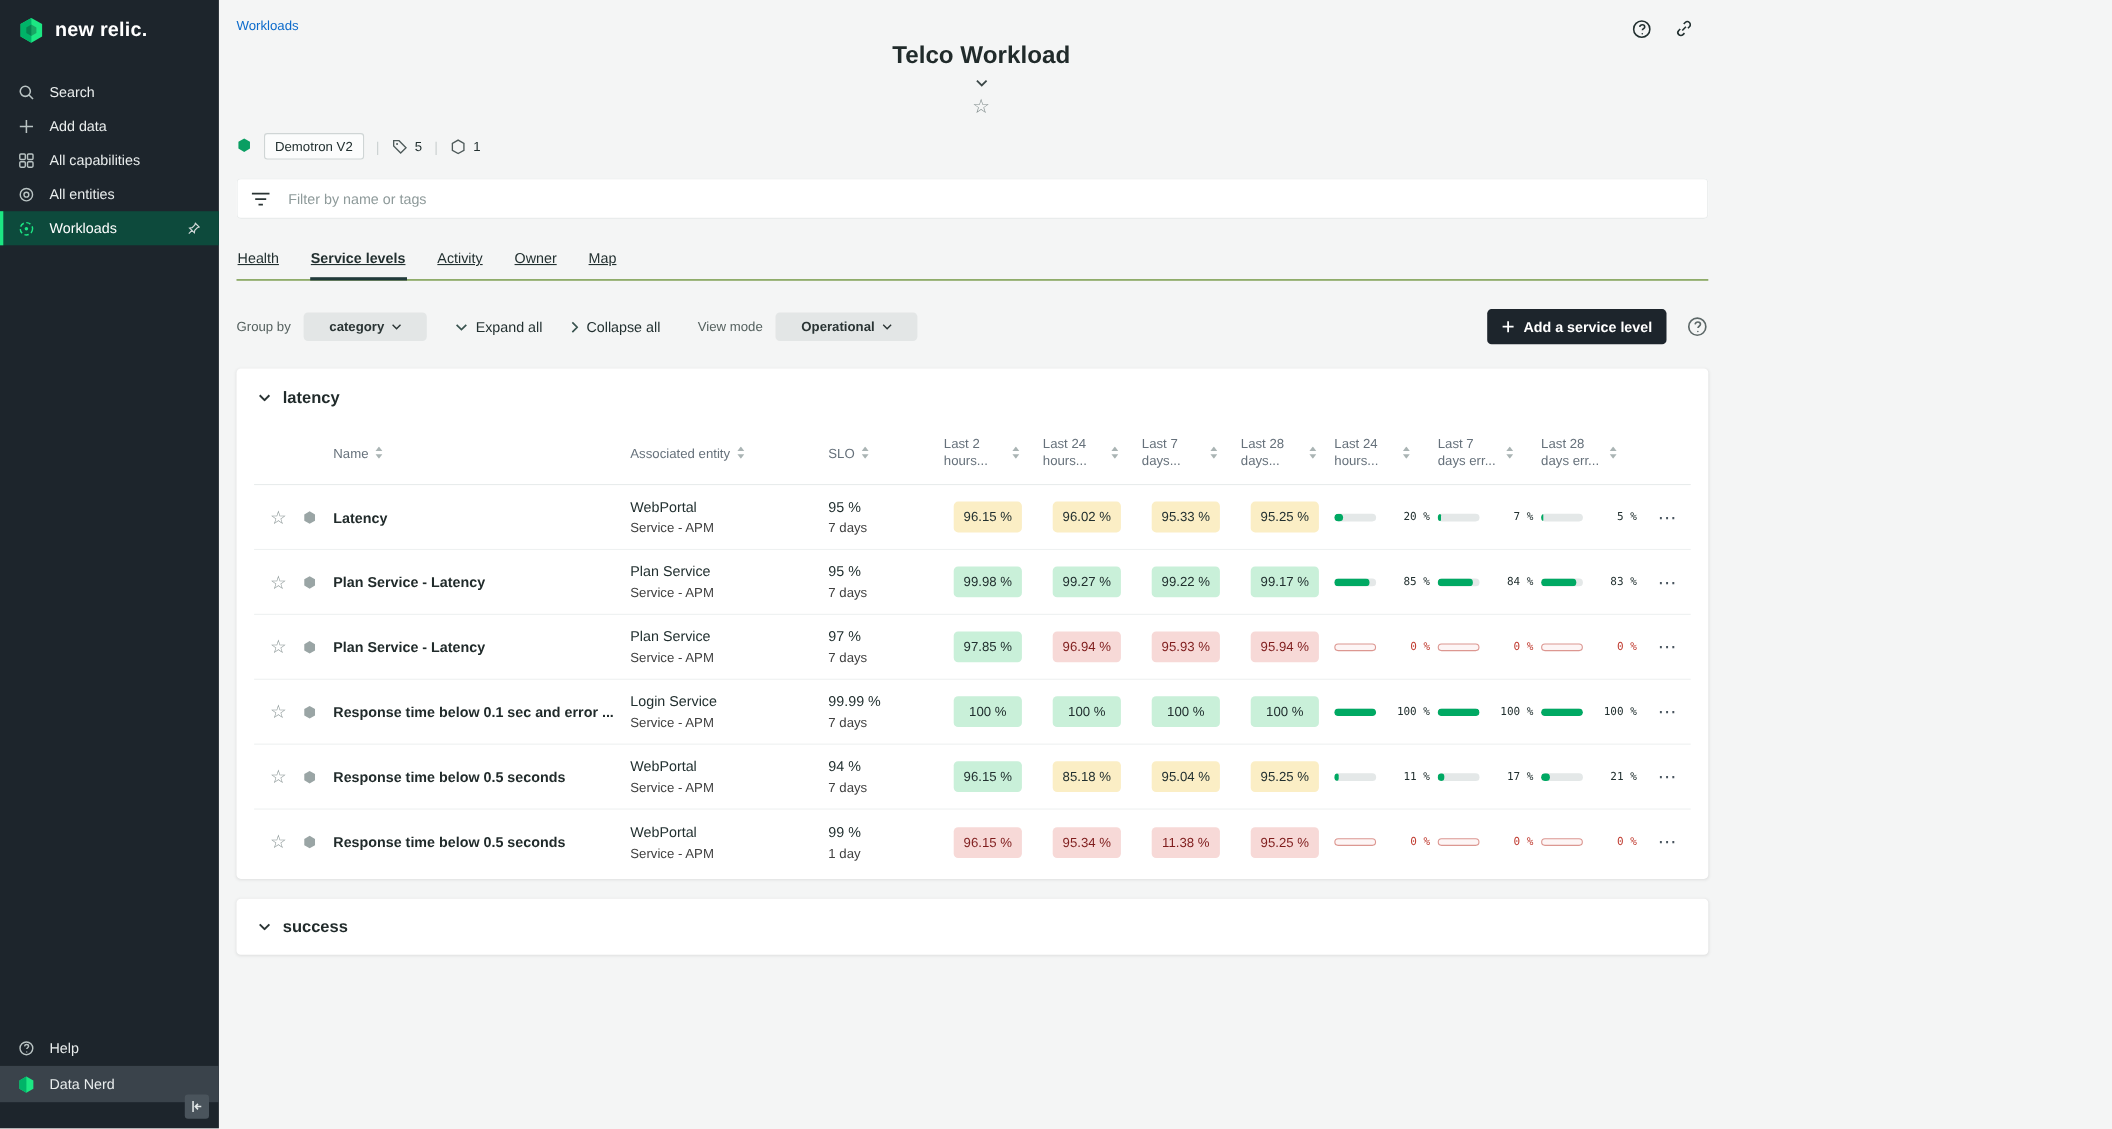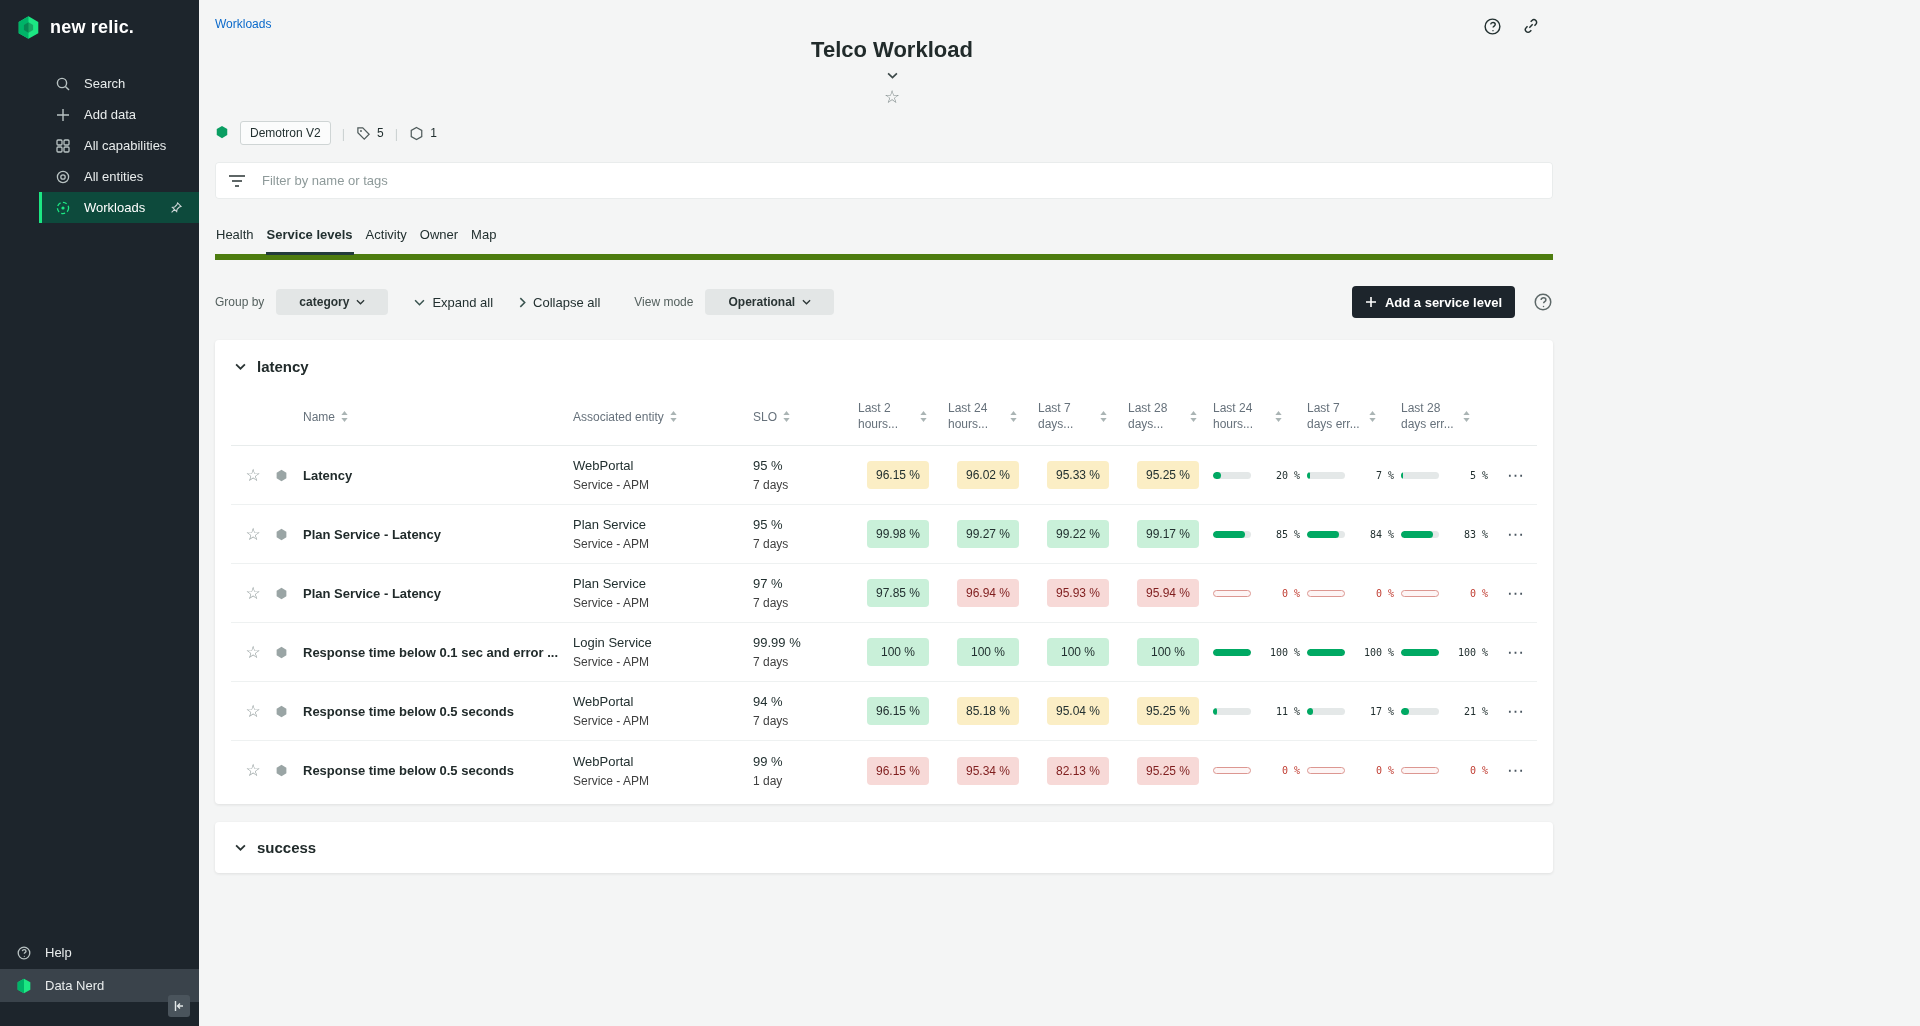--- a/index.html
+++ b/index.html
@@ -9,21 +9,21 @@
     background: #f4f5f5;
     color: #223030;
     position: relative;
     overflow: hidden;
   }
 
   
   .sidebar { position: absolute; left: 0; top: 0; width: 199px; height: 1026px; background: #1d252c; display: flex; flex-direction: column; }
   .logo-row { display: flex; align-items: center; gap: 9px; padding: 15px 16px 12px; }
   .logo-text { color: #fff; font-size: 18px; font-weight: bold; letter-spacing: .2px; }
-  .nav { margin-top: 16px; padding-left: 39px; }
+  .nav { margin-top: 16px; }
   .nav-item { height: 31px; display: flex; align-items: center; gap: 13px; padding: 0 16px; color: #e9eded; font-size: 13px; cursor: pointer; }
   .nav-item .ico { width: 16px; height: 16px; color: #b9c3c3; display: flex; align-items: center; justify-content: center; flex: none; }
   .nav-item.active { background: #0d4a3c; border-left: 3px solid #1ce783; padding-left: 13px; color: #fff; }
   .nav-item.active .ico { color: #1ce783; }
   .nav-item .pin { margin-left: auto; color: #cfd7d7; display: flex; }
   .sidebar-bottom { margin-top: auto; padding-bottom: 24px; }
   .sidebar-bottom .nav-item { height: 33px; }
   .nav-item.highlight { background: #3a434b; }
   .collapse-btn { position: absolute; right: 9px; bottom: 9px; width: 22px; height: 22px; border-radius: 3px; background: #4a545c; color: #e3e8e8; display: flex; align-items: center; justify-content: center; cursor: pointer; }
 
@@ -41,21 +41,21 @@
 
   .status-row { margin-top: 15px; display: flex; align-items: center; gap: 11px; font-size: 12px; }
   .chip { border: 1px solid #cfd5d5; background: #fbfcfc; border-radius: 3px; padding: 4px 9px; font-size: 12px; color: #223030; cursor: pointer; }
   .sep { color: #ccd2d2; font-size: 13px; }
   .count-group { display: flex; align-items: center; gap: 6px; color: #223030; cursor: pointer; }
 
   .filter-bar { margin-top: 17px; width: 1338px; height: 37px; background: #fff; border-radius: 4px; display: flex; align-items: center; padding: 0 13px; gap: 16px; box-shadow: inset 0 0 0 1px #e9ecec; }
   .filter-bar input { border: none; outline: none; flex: 1; font-size: 13px; font-family: inherit; color: #223030; background: transparent; }
   .filter-bar input::placeholder { color: #8e9a9a; }
 
-  .tabs { margin-top: 22px; display: flex; gap: 11px; border-bottom: 6px solid #4d7c0f; width: 1338px; }
+  .tabs { margin-top: 22px; display: flex; gap: 27px; border-bottom: 1px solid #4d7c0f; width: 1338px; text-decoration: underline; }
   .tab { font-size: 13px; padding: 6px 1px 10px; color: #223030; cursor: pointer; border-bottom: 3px solid transparent; margin-bottom: -1px; }
   .tab.active { font-weight: bold; border-bottom-color: #223b3b; }
 
   .toolbar { margin-top: 26px; display: flex; align-items: center; width: 1338px; gap: 12px; }
   .tlabel { font-size: 12px; color: #55615f; }
   .chip-btn { background: #e3e6e6; border-radius: 4px; padding: 6px 23px; font-size: 12px; font-weight: bold; color: #2a3434; display: inline-flex; align-items: center; gap: 7px; cursor: pointer; }
   .tool-link { display: inline-flex; align-items: center; gap: 7px; font-size: 13px; color: #223030; cursor: pointer; }
   .ml { margin-left: 14px; }
   .toolbar-right { margin-left: auto; display: flex; align-items: center; gap: 18px; }
   .add-btn { background: #1d252c; color: #fff; border: none; border-radius: 4px; height: 32px; padding: 0 13px; font-size: 13px; font-weight: bold; display: inline-flex; align-items: center; gap: 8px; cursor: pointer; font-family: inherit; }
@@ -695,21 +695,21 @@
             <span class="primary">99 %</span>
             <span class="secondary">1 day</span>
           </span>
         <span class="c-badge">
             <span class="badge critical">96.15 %</span>
           </span>
         <span class="c-badge">
             <span class="badge critical">95.34 %</span>
           </span>
         <span class="c-badge">
-            <span class="badge critical">82.13 %</span>
+            <span class="badge critical">11.38 %</span>
           </span>
         <span class="c-badge">
             <span class="badge critical">95.25 %</span>
           </span>
         <span class="c-bar">
             <span class="bar critical"></span>
             <span class="bar-val critical">0 %</span>
           </span>
         <span class="c-bar">
             <span class="bar critical"></span>

